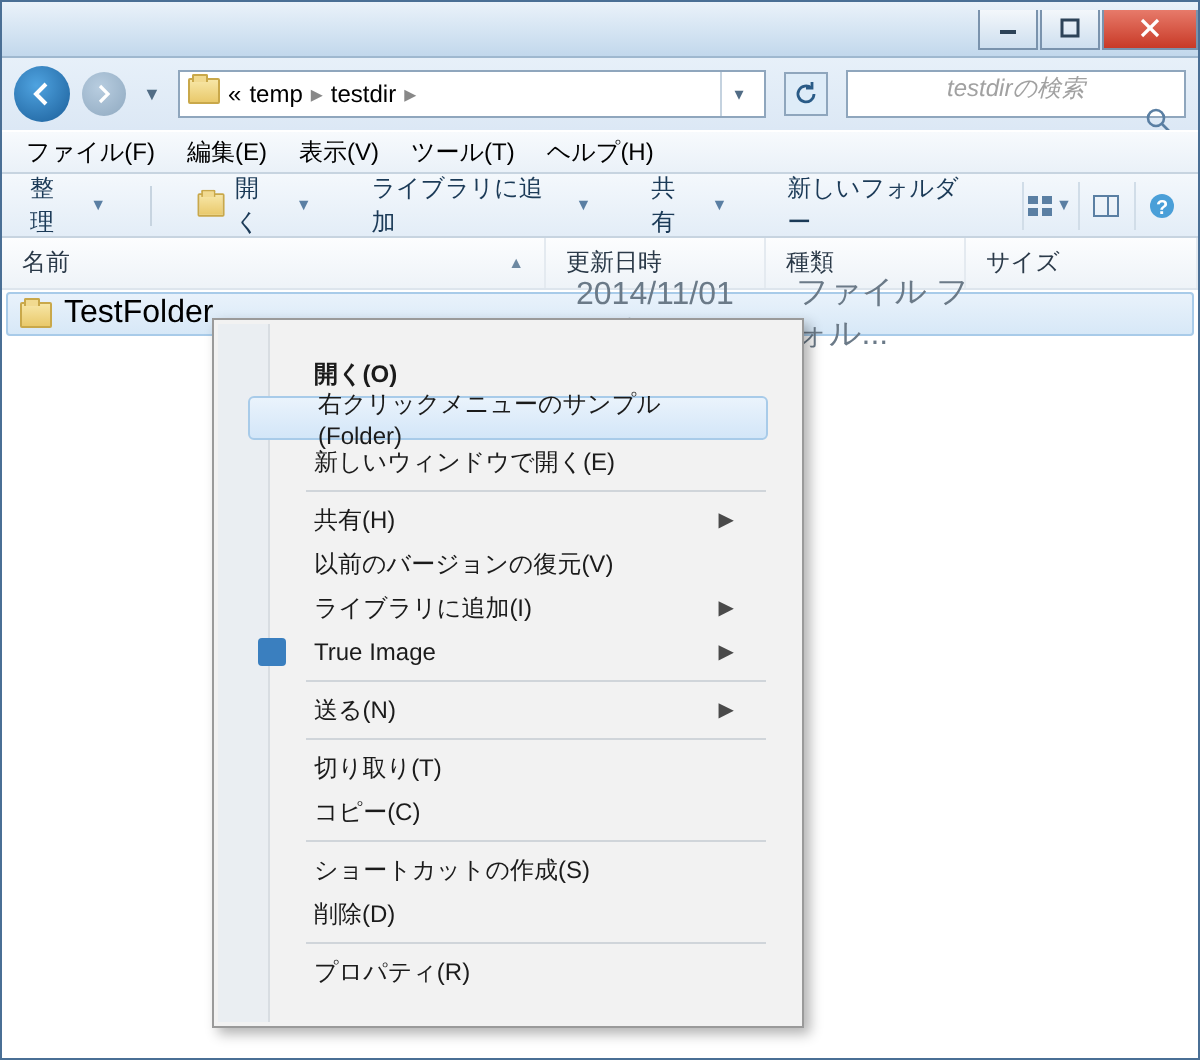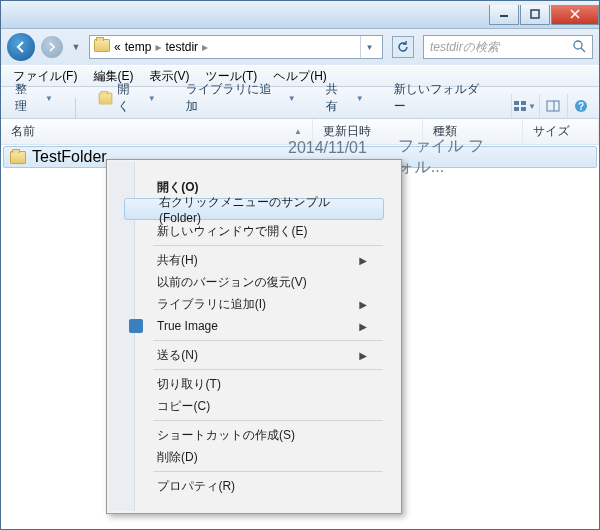--- a/index.html
+++ b/index.html
@@ -15,33 +15,33 @@
   .navarrow { width: 28px; height: 28px; border-radius: 50%; background: radial-gradient(circle at 40% 35%, #4fa3e0, #1b5e99); display:flex;align-items:center;justify-content:center; color:#fff; font-size:14px;}
   .navfwd { width:22px; height:22px; border-radius:50%; background: radial-gradient(circle at 40% 35%, #b8cde0, #8fa9c0); display:flex;align-items:center;justify-content:center; color:#f4f8fc; font-size:12px;}
   .dropd { width:14px;height:28px;display:flex;align-items:center;justify-content:center;color:#516c85;font-size:9px;}
   .addrbar { flex:1; height:24px; background:#fff; border:1px solid #8fa6bd; display:flex; align-items:center; padding:0 4px; font-size:12px;}
   .addrbar .icon { width:16px; height:16px; margin-right:4px; }
   .foldericon { display:inline-block; width:16px; height:13px; background: linear-gradient(#f7e6a6,#e9c96b); border:1px solid #c9a84a; border-radius:1px; position:relative;}
   .foldericon::before { content:""; position:absolute; top:-3px; left:1px; width:6px; height:3px; background:#f1da90; border:1px solid #c9a84a; border-bottom:none; border-radius:1px 1px 0 0;}
   .sep { color:#888; margin:0 4px;}
   .addrdrop { width:18px; height:22px; border-left:1px solid #c4d2df; display:flex;align-items:center;justify-content:center;color:#516c85;font-size:9px;}
   .refresh { width:22px; height:22px; background:#deecf8; border:1px solid #8fa6bd; margin-left:3px; display:flex;align-items:center;justify-content:center; color:#2a5b87; font-size:13px;}
-  .searchbox { width:170px; height:24px; background:#fff; border:1px solid #8fa6bd; margin-left:3px; display:flex; align-items:center; padding:0 6px; font-size:12px; color:#a1a1a1; font-style:italic;}
+  .searchbox { width:170px; height:24px; background:#fff; border:1px solid #8fa6bd; margin-left:3px; display:flex; align-items:center; padding:0 6px; font-size:12px; color:#a1a1a1; font-style:italic;flex-direction:column;}
   .searchbox .sicon { margin-left:auto; color:#5a7fa3; font-style:normal;}
   .menubar { height:22px; background: linear-gradient(#f7fafd,#eaf1f8); border-top:1px solid #fff; border-bottom:1px solid #c7d4e0; display:flex; align-items:center; font-size:12px; padding:0 4px;}
   .menubar span { padding:2px 8px; }
-  .toolbar { height:32px; background: linear-gradient(#f4f8fc,#e3edf7); border-bottom:1px solid #c7d4e0; display:flex; align-items:flex-end; font-size:12px; color:#1b3a57; padding:0 6px; gap:14px;}
+  .toolbar { height:32px; background: linear-gradient(#f4f8fc,#e3edf7); border-bottom:1px solid #c7d4e0; display:flex; align-items:center; font-size:12px; color:#1b3a57; padding:0 6px; gap:14px;}
   .tbtn { display:flex; align-items:center; padding:3px 8px; border-radius:2px; gap:4px;}
   .tbtn .dd { font-size:8px; color:#5a7fa3; margin-left:3px;}
   .tbar-right { margin-left:auto; display:flex; gap:2px;}
   .iconbtn { width:26px; height:24px; display:flex;align-items:center;justify-content:center; border-left:1px solid #d1dde8;}
   .content { flex:1; background:#fff; position:relative; overflow:hidden;}
   .cols { height:26px; background: linear-gradient(#fcfdfe,#eef3f8); border-bottom:1px solid #dde5ed; display:flex; align-items:center; font-size:12px; color:#2b3a49;}
   .col { padding:0 10px; border-right:1px solid #e4eaf0; height:100%; display:flex; align-items:center;}
-  .c-name { width:312px; } .c-date { width:110px; } .c-type { width:100px; } .c-size { flex:1; }
+  .c-name { width:272px; } .c-date { width:110px; } .c-type { width:100px; } .c-size { flex:1; }
   .sorticon { margin-left:auto; font-size:8px; color:#6d89a2;}
   .row { height:22px; display:flex; align-items:center; font-size:16px; background: linear-gradient(#e9f2fb,#d7e8f7); border:1px solid #a8cbe9; margin:1px 2px; border-radius:2px;}
   .row .cn { width:278px; display:flex; align-items:center; padding-left:6px; gap:6px;}
   .row .cd { width:110px; color:#6b7a88; padding-left:6px;}
   .row .ct { width:100px; color:#6b7a88; padding-left:6px;}
   .ctxmenu { position:absolute; left:105px; top:40px; width:296px; background:#f2f2f2; border:1px solid #9a9a9a; box-shadow:3px 3px 6px rgba(0,0,0,0.3); font-size:12px; padding:16px;}
   .ctxmenu .gutter { position:absolute; left:2px; top:2px; bottom:2px; width:26px; background:#eaeef2; border-right:1px solid #d8dde2;}
   .mi { position:relative; height:22px; display:flex; align-items:center; padding-left:34px; padding-right:18px; color:#1b1b1b; z-index:1;}
   .mi.highlight { background: linear-gradient(#eaf3fc,#d3e6f8); border:1px solid #a8cbe9; border-radius:3px; margin:0 1px;}
   .mi .sub { margin-left:auto; font-size:10px; color:#4a4a4a;}

